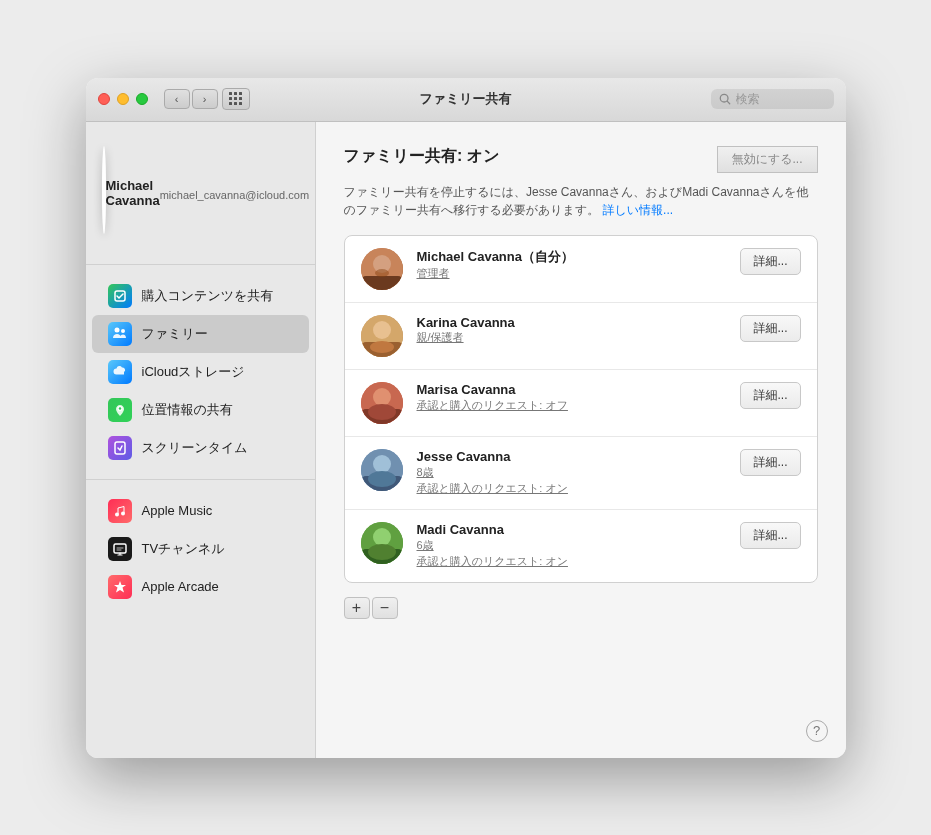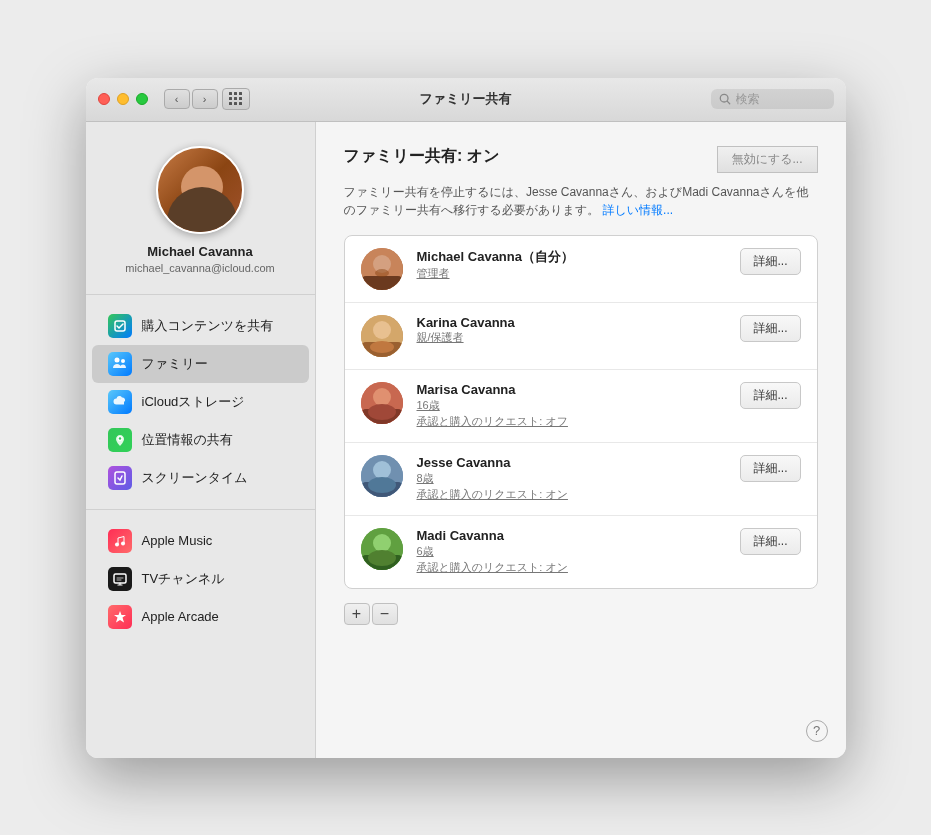--- a/index.html
+++ b/index.html
@@ -129,21 +129,21 @@
       width: 230px;
       background: #e8e8e8;
       border-right: 1px solid #d0d0d0;
       display: flex;
       flex-direction: column;
       overflow-y: auto;
       flex-shrink: 0;
     }
     .profile-section {
       display: flex;
-      flex-direction: column;
+      flex-direction: row;
       align-items: center;
       padding: 24px 16px 20px;
       border-bottom: 1px solid #d0d0d0;
     }
     .avatar-container {
       width: 88px;
       height: 88px;
       border-radius: 50%;
       overflow: hidden;
       margin-bottom: 10px;
@@ -560,21 +560,20 @@
               <svg viewBox="0 0 42 42">
                 <rect width="42" height="42" fill="#c86850"></rect>
                 <circle cx="21" cy="15" r="9" fill="#e09070"></circle>
                 <rect x="0" y="27" width="42" height="20" rx="5" fill="#803828"></rect>
                 <ellipse cx="21" cy="30" rx="14" ry="8" fill="#a04838"></ellipse>
               </svg>
             </div>
             <div class="member-info">
               <div class="member-name">Marisa Cavanna</div>
               <div class="member-role" style="line-height:1.5">
-                <div>16歳</div>
                 <div>承認と購入のリクエスト: オフ</div>
               </div>
             </div>
             <button class="details-btn">詳細...</button>
           </div>
 
           <div class="member-row">
             <div class="member-avatar av-jesse">
               <svg viewBox="0 0 42 42">
                 <rect width="42" height="42" fill="#7090b0"></rect>

